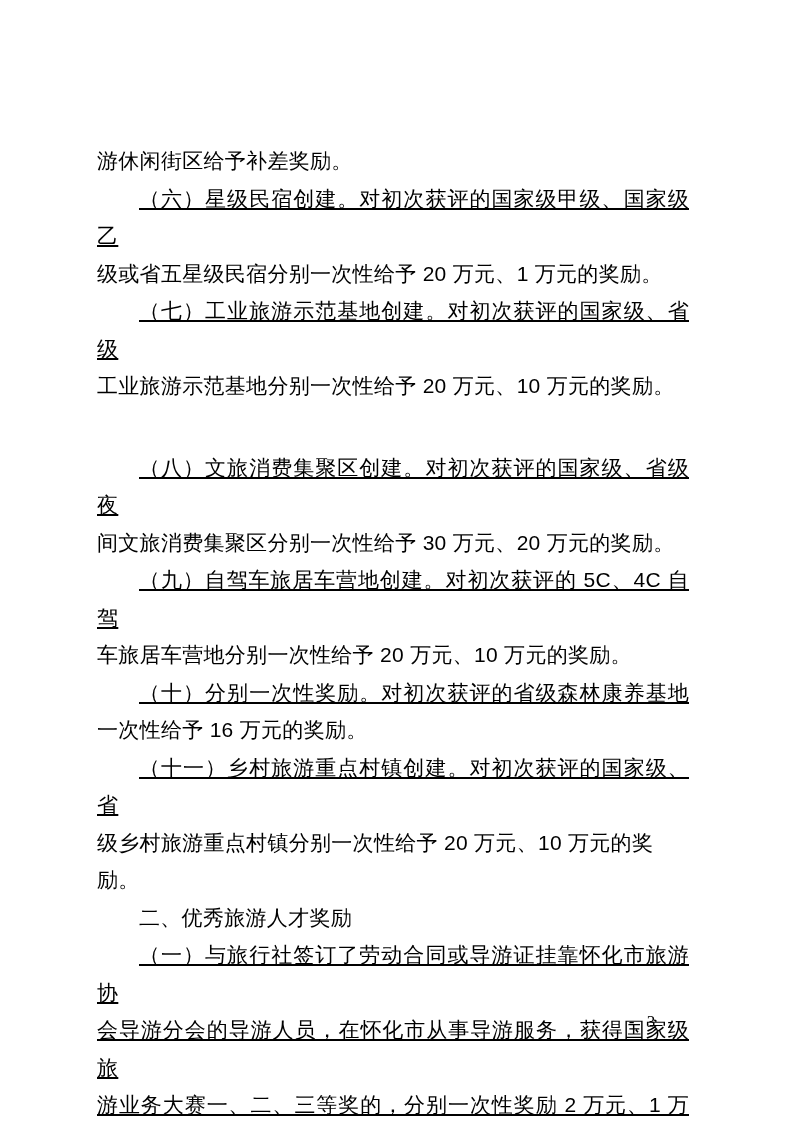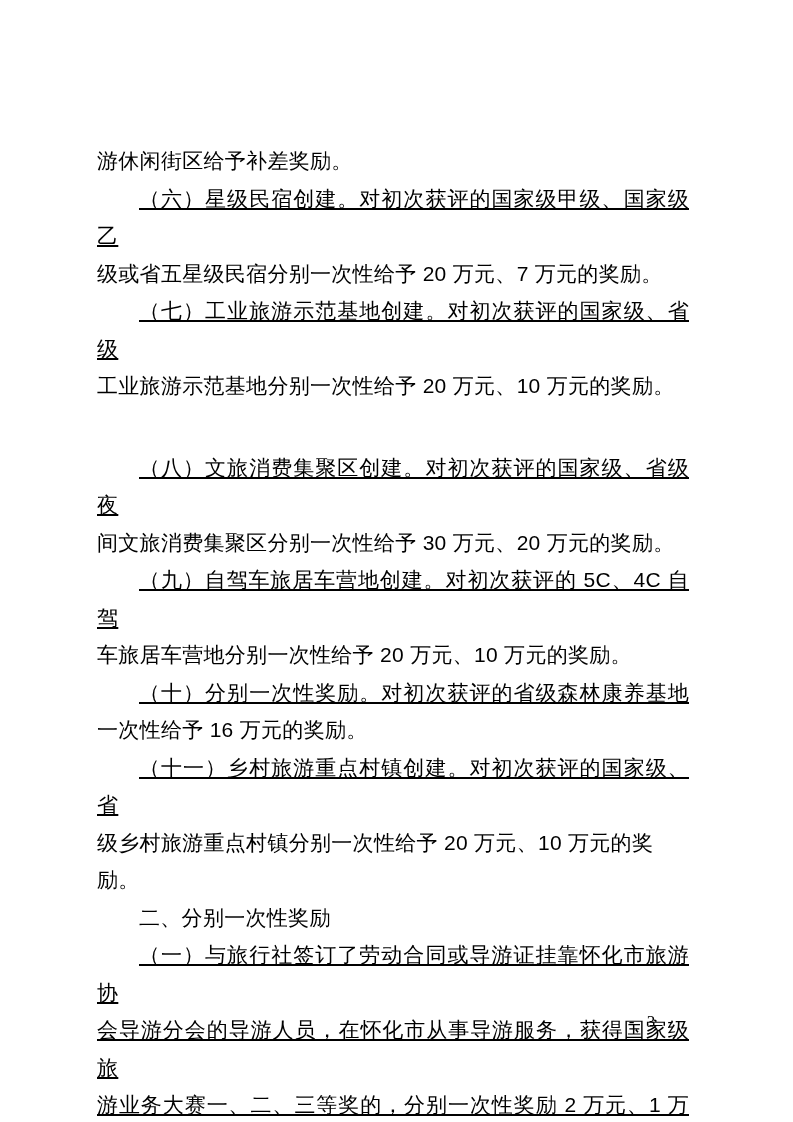--- a/index.html
+++ b/index.html
@@ -50,30 +50,30 @@
     color: #000000;
   }
 </style>
 </head>
 <body>
 
 <div class="page">
   <div class="text-block">
       <div class="line">游休闲街区给予补差奖励。</div>
       <div class="line fill" style="text-indent: 2em;">（六）星级民宿创建。对初次获评的国家级甲级、国家级乙</div>
-      <div class="line">级或省五星级民宿分别一次性给予 20 万元、7 万元的奖励。</div>
+      <div class="line">级或省五星级民宿分别一次性给予 20 万元、1 万元的奖励。</div>
       <div class="line fill" style="text-indent: 2em;">（七）工业旅游示范基地创建。对初次获评的国家级、省级</div>
       <div class="line">工业旅游示范基地分别一次性给予 20 万元、10 万元的奖励。</div>
       <div class="line fill" style="text-indent: 2em; margin-top: 44px;">（八）文旅消费集聚区创建。对初次获评的国家级、省级夜</div>
       <div class="line">间文旅消费集聚区分别一次性给予 30 万元、20 万元的奖励。</div>
       <div class="line fill" style="text-indent: 2em;">（九）自驾车旅居车营地创建。对初次获评的 5C、4C 自驾</div>
       <div class="line">车旅居车营地分别一次性给予 20 万元、10 万元的奖励。</div>
       <div class="line fill" style="text-indent: 2em;">（十）分别一次性奖励。对初次获评的省级森林康养基地</div>
       <div class="line">一次性给予 16 万元的奖励。</div>
       <div class="line fill" style="text-indent: 2em;">（十一）乡村旅游重点村镇创建。对初次获评的国家级、省</div>
       <div class="line">级乡村旅游重点村镇分别一次性给予 20 万元、10 万元的奖励。</div>
-      <div class="line heading" style="text-indent: 2em;">二、分别一次性奖励</div>
+      <div class="line heading" style="text-indent: 2em;">二、优秀旅游人才奖励</div>
       <div class="line fill" style="text-indent: 2em;">（一）与旅行社签订了劳动合同或导游证挂靠怀化市旅游协</div>
       <div class="line fill">会导游分会的导游人员，在怀化市从事导游服务，获得国家级旅</div>
       <div class="line fill">游业务大赛一、二、三等奖的，分别一次性奖励 2 万元、1 万元、</div>
     </div>
   <div class="page-number">- 3 -</div>
 </div>
 
 </body></html>

